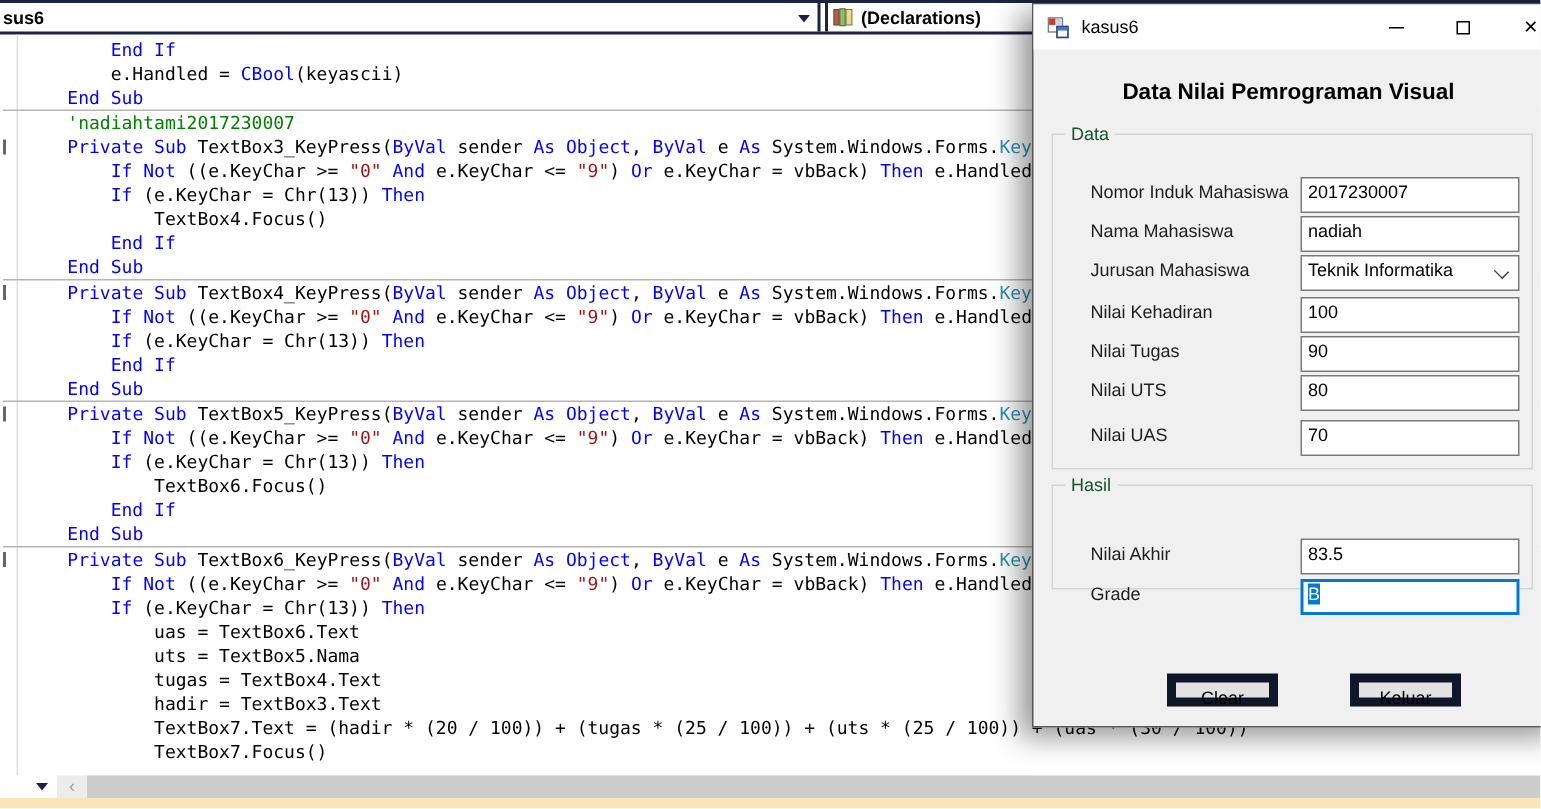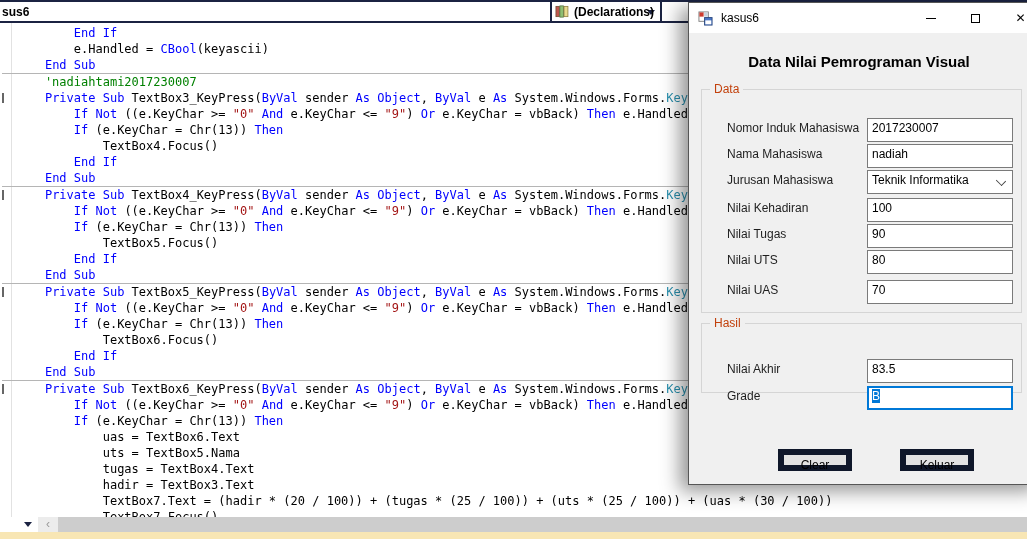--- a/index.html
+++ b/index.html
@@ -5,21 +5,21 @@
   html,body{margin:0;padding:0;}
   body{
     width:1027px;height:539px;overflow:hidden;position:relative;
     background:#fff;font-family:"Liberation Sans",sans-serif;
     -webkit-font-smoothing:antialiased;
   }
   
   .editor{position:absolute;inset:0;}
   .combo-bar{position:absolute;left:0;top:0;right:0;height:23px;background:#fff;
     border-top:2px solid #1b2342;border-bottom:2px solid #1b2342;box-sizing:border-box;}
-  .obj-combo{position:absolute;left:0;top:0;bottom:0;width:662px;box-sizing:border-box;
+  .obj-combo{position:absolute;left:0;top:0;bottom:0;width:547px;box-sizing:border-box;
     border-right:2px solid #1b2342;display:flex;align-items:center;padding-left:2px;
     font-size:12px;font-weight:bold;color:#000;}
   .combo-arrow{position:absolute;right:5px;top:8px;width:0;height:0;
     border-left:4px solid transparent;border-right:4px solid transparent;border-top:5px solid #1b2342;}
   .decl-combo{position:absolute;left:550px;top:0;bottom:0;right:0;box-sizing:border-box;
     border-left:2px solid #1b2342;display:flex;align-items:center;gap:4px;padding-left:3px;
     font-size:12px;font-weight:bold;color:#000;}
   .decl-icon{width:15px;height:15px;display:inline-block;}
   .code-area{position:absolute;left:0;top:23px;right:0;bottom:22px;overflow:hidden;
     font-family:"DejaVu Sans Mono","Liberation Mono",monospace;font-size:12px;line-height:16px;color:#000;}
@@ -49,21 +49,21 @@
   .glyph-min{width:10px;height:1px;background:#000;}
   .glyph-max{width:9px;height:9px;border:1px solid #000;box-sizing:border-box;}
   .glyph-close{font-size:12px;color:#000;line-height:1;}
   .form-client{position:absolute;left:0;top:31px;right:0;bottom:0;}
   .form-heading{position:absolute;top:19px;left:0;width:340px;text-align:center;
     font-size:15px;font-weight:bold;color:#000;}
   .groupbox{position:absolute;left:12px;width:321px;border:1px solid #d5d5d5;box-sizing:border-box;}
   .groupbox.g-data{top:55px;height:224px;}
   .groupbox.g-hasil{top:289px;height:70px;}
   .group-label{position:absolute;top:-8px;left:8px;background:#f0f0f0;padding:0 4px;
-    font-size:12px;color:#c2410c;}
+    font-size:12px;color:#14532d;}
   .f-row{position:absolute;left:0;right:0;height:20px;}
   .f-label{position:absolute;left:38px;top:0;line-height:20px;font-size:12px;color:#1e1e1e;}
   .f-input{position:absolute;left:178px;top:0;width:146px;height:24px;box-sizing:border-box;
     background:#fff;border:1px solid #7a7a7a;font-size:12px;line-height:18px;padding:0 0 0 4px;
     color:#000;overflow:hidden;}
   .f-input.focused{border:2px solid #0078d7;line-height:16px;padding-left:3px;}
   .sel-text{background:#0078d7;color:#fff;}
   .f-select .chev{position:absolute;right:7px;top:6px;width:7px;height:7px;
     border-right:1.4px solid #444;border-bottom:1.4px solid #444;transform:rotate(45deg) scale(1,0.8);}
   .win-btn{position:absolute;top:415px;width:74px;height:22px;background:#e2e2e2;
@@ -105,21 +105,20 @@
           <div class="code-line"><span class="tok-p">        </span><span class="tok-k">If Not</span><span class="tok-p"> ((e.KeyChar &gt;= </span><span class="tok-s">"0"</span><span class="tok-p"> </span><span class="tok-k">And</span><span class="tok-p"> e.KeyChar &lt;= </span><span class="tok-s">"9"</span><span class="tok-p">) </span><span class="tok-k">Or</span><span class="tok-p"> e.KeyChar = vbBack) </span><span class="tok-k">Then</span><span class="tok-p"> e.Handled = </span><span class="tok-k">True</span></div>
           <div class="code-line"><span class="tok-p">        </span><span class="tok-k">If</span><span class="tok-p"> (e.KeyChar = Chr(13)) </span><span class="tok-k">Then</span></div>
           <div class="code-line"><span class="tok-p">            TextBox4.Focus()</span></div>
           <div class="code-line"><span class="tok-p">        </span><span class="tok-k">End If</span></div>
           <div class="code-line"><span class="tok-p">    </span><span class="tok-k">End Sub</span></div>
         </div>
         <div class="code-block sep">
           <div class="code-line tick"><span class="tok-p">    </span><span class="tok-k">Private Sub</span><span class="tok-p"> TextBox4_KeyPress(</span><span class="tok-k">ByVal</span><span class="tok-p"> sender </span><span class="tok-k">As Object</span><span class="tok-p">, </span><span class="tok-k">ByVal</span><span class="tok-p"> e </span><span class="tok-k">As</span><span class="tok-p"> System.Windows.Forms.</span><span class="tok-t">KeyPressEventArgs</span></div>
           <div class="code-line"><span class="tok-p">        </span><span class="tok-k">If Not</span><span class="tok-p"> ((e.KeyChar &gt;= </span><span class="tok-s">"0"</span><span class="tok-p"> </span><span class="tok-k">And</span><span class="tok-p"> e.KeyChar &lt;= </span><span class="tok-s">"9"</span><span class="tok-p">) </span><span class="tok-k">Or</span><span class="tok-p"> e.KeyChar = vbBack) </span><span class="tok-k">Then</span><span class="tok-p"> e.Handled = </span><span class="tok-k">True</span></div>
           <div class="code-line"><span class="tok-p">        </span><span class="tok-k">If</span><span class="tok-p"> (e.KeyChar = Chr(13)) </span><span class="tok-k">Then</span></div>
-          <div class="code-line"><span class="tok-p">            TextBox5.Focus()</span></div>
           <div class="code-line"><span class="tok-p">        </span><span class="tok-k">End If</span></div>
           <div class="code-line"><span class="tok-p">    </span><span class="tok-k">End Sub</span></div>
         </div>
         <div class="code-block sep">
           <div class="code-line tick"><span class="tok-p">    </span><span class="tok-k">Private Sub</span><span class="tok-p"> TextBox5_KeyPress(</span><span class="tok-k">ByVal</span><span class="tok-p"> sender </span><span class="tok-k">As Object</span><span class="tok-p">, </span><span class="tok-k">ByVal</span><span class="tok-p"> e </span><span class="tok-k">As</span><span class="tok-p"> System.Windows.Forms.</span><span class="tok-t">KeyPressEventArgs</span></div>
           <div class="code-line"><span class="tok-p">        </span><span class="tok-k">If Not</span><span class="tok-p"> ((e.KeyChar &gt;= </span><span class="tok-s">"0"</span><span class="tok-p"> </span><span class="tok-k">And</span><span class="tok-p"> e.KeyChar &lt;= </span><span class="tok-s">"9"</span><span class="tok-p">) </span><span class="tok-k">Or</span><span class="tok-p"> e.KeyChar = vbBack) </span><span class="tok-k">Then</span><span class="tok-p"> e.Handled = </span><span class="tok-k">True</span></div>
           <div class="code-line"><span class="tok-p">        </span><span class="tok-k">If</span><span class="tok-p"> (e.KeyChar = Chr(13)) </span><span class="tok-k">Then</span></div>
           <div class="code-line"><span class="tok-p">            TextBox6.Focus()</span></div>
           <div class="code-line"><span class="tok-p">        </span><span class="tok-k">End If</span></div>
           <div class="code-line"><span class="tok-p">    </span><span class="tok-k">End Sub</span></div>

